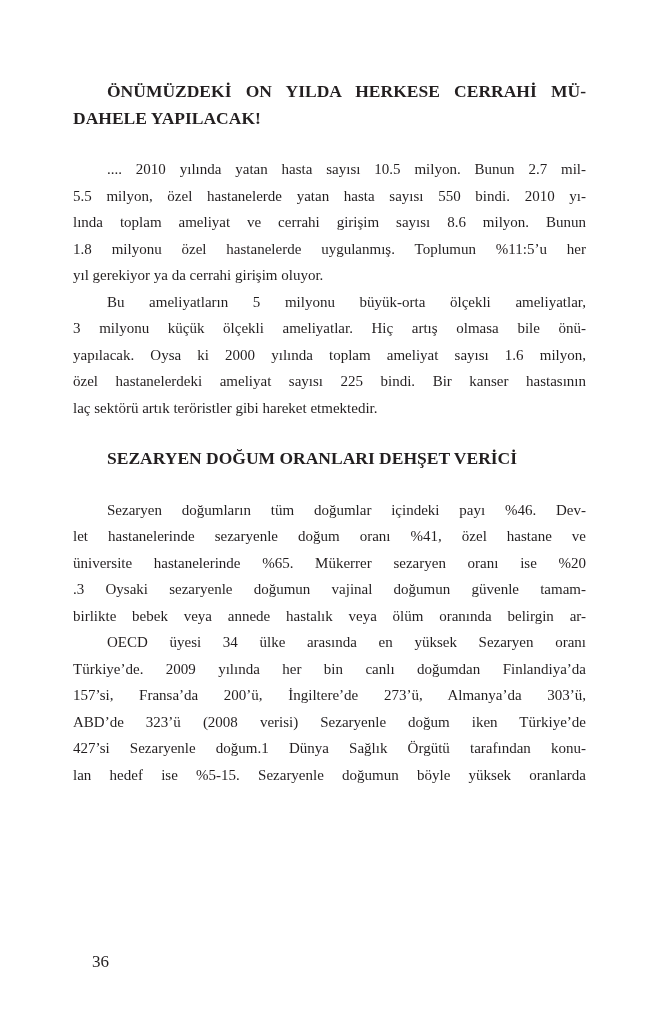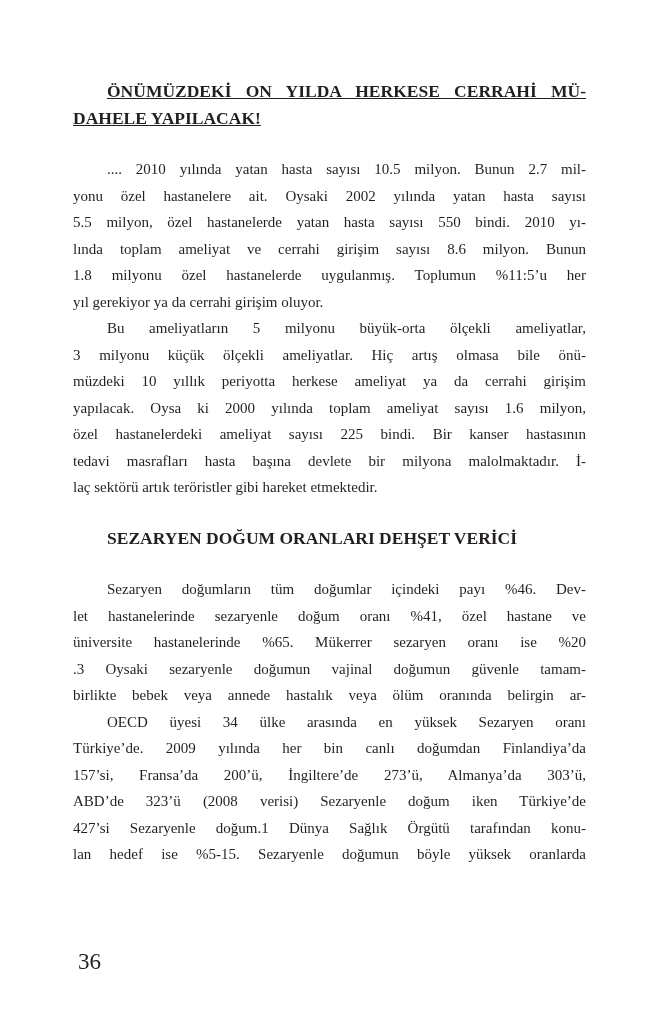--- a/index.html
+++ b/index.html
@@ -6,64 +6,61 @@
     body {
       width: 658px; height: 1024px; position: relative; overflow: hidden;
       font-family: "Liberation Serif", "DejaVu Serif", serif;
       color: #231f20;
     }
     .page { position: absolute; left: 73px; top: 78px; width: 513px; }
     .heading {
       font-weight: bold; font-size: 17.5px; line-height: 26.5px;
       text-indent: 34px; text-align: justify; margin: 0;
     }
-    .heading.h1 { text-align-last: left; text-decoration: underline; }
+    .heading.h1 { text-align-last: left; }
     .para {
       font-size: 15px; line-height: 26.5px; text-align: justify;
       text-indent: 34px; margin: 0;
     }
     .gap-after-h1 { height: 25px; }
     .gap-before-h2 { height: 24px; }
     .gap-after-h2 { height: 25px; }
     .line { display: block; text-align: justify; text-align-last: justify; text-indent: 0; }
     .line.last { text-align-last: left; }
     .line.first { padding-left: 34px; }
     .page-number {
-      position: absolute; left: 78px; top: 949px;
-      font-size: 23px; line-height: 26px;
+      position: absolute; left: 92px; top: 949px;
+      font-size: 17px; line-height: 26px;
     }
   </style>
 </head>
 <body>
 
 <div class="page">
 
   <h2 class="heading h1">
     <span class="line first">ÖNÜMÜZDEKİ ON YILDA HERKESE CERRAHİ MÜ-</span>
     <span class="line last">DAHELE YAPILACAK!</span>
   </h2>
 
   <div class="gap-after-h1"></div>
 
   <p class="para">
     <span class="line first">.... 2010 yılında yatan hasta sayısı 10.5 milyon. Bunun 2.7 mil-</span>
-    <span class="line">yonu özel hastanelere ait. Oysaki 2002 yılında yatan hasta sayısı</span>
     <span class="line">5.5 milyon, özel hastanelerde yatan hasta sayısı 550 bindi. 2010 yı-</span>
     <span class="line">lında toplam ameliyat ve cerrahi girişim sayısı 8.6 milyon. Bunun</span>
     <span class="line">1.8 milyonu özel hastanelerde uygulanmış. Toplumun %11:5’u her</span>
     <span class="line last">yıl gerekiyor ya da cerrahi girişim oluyor.</span>
   </p>
 
   <p class="para">
     <span class="line first">Bu ameliyatların 5 milyonu büyük-orta ölçekli ameliyatlar,</span>
     <span class="line">3 milyonu küçük ölçekli ameliyatlar. Hiç artış olmasa bile önü-</span>
-    <span class="line">müzdeki 10 yıllık periyotta herkese ameliyat ya da cerrahi girişim</span>
     <span class="line">yapılacak. Oysa ki 2000 yılında toplam ameliyat sayısı 1.6 milyon,</span>
     <span class="line">özel hastanelerdeki ameliyat sayısı 225 bindi. Bir kanser hastasının</span>
-    <span class="line">tedavi masrafları hasta başına devlete bir milyona malolmaktadır. İ-</span>
     <span class="line last">laç sektörü artık teröristler gibi hareket etmektedir.</span>
   </p>
 
   <div class="gap-before-h2"></div>
 
   <h2 class="heading">
     <span class="line first last">SEZARYEN DOĞUM ORANLARI DEHŞET VERİCİ</span>
   </h2>
 
   <div class="gap-after-h2"></div>

